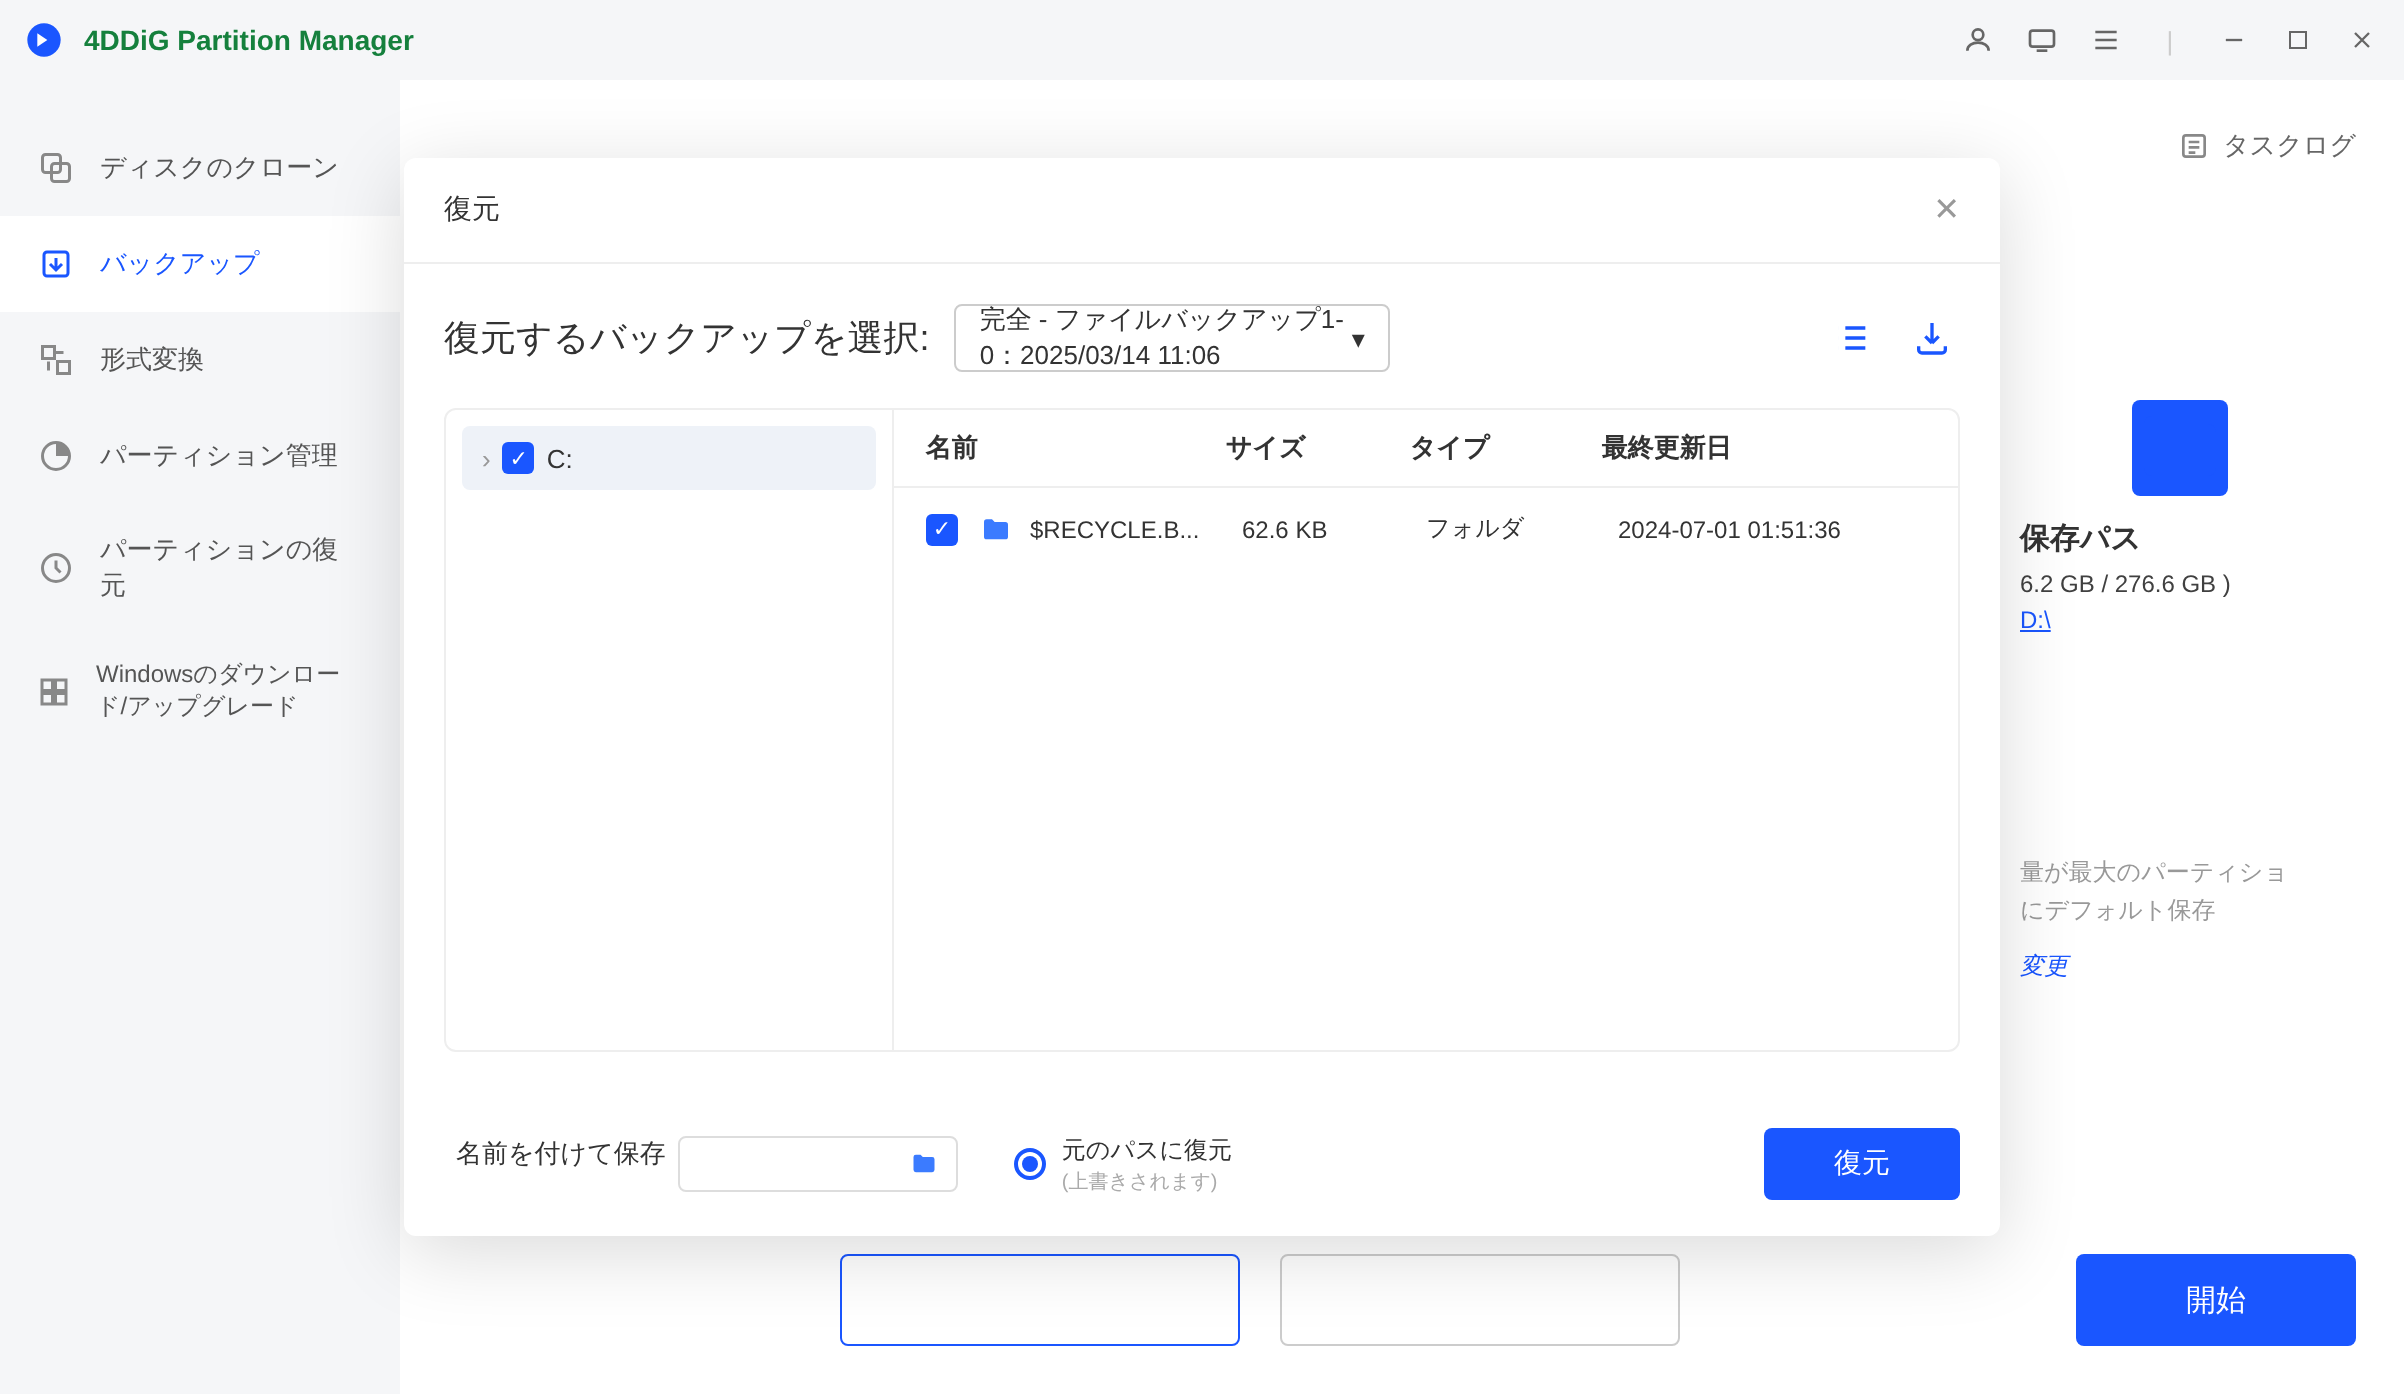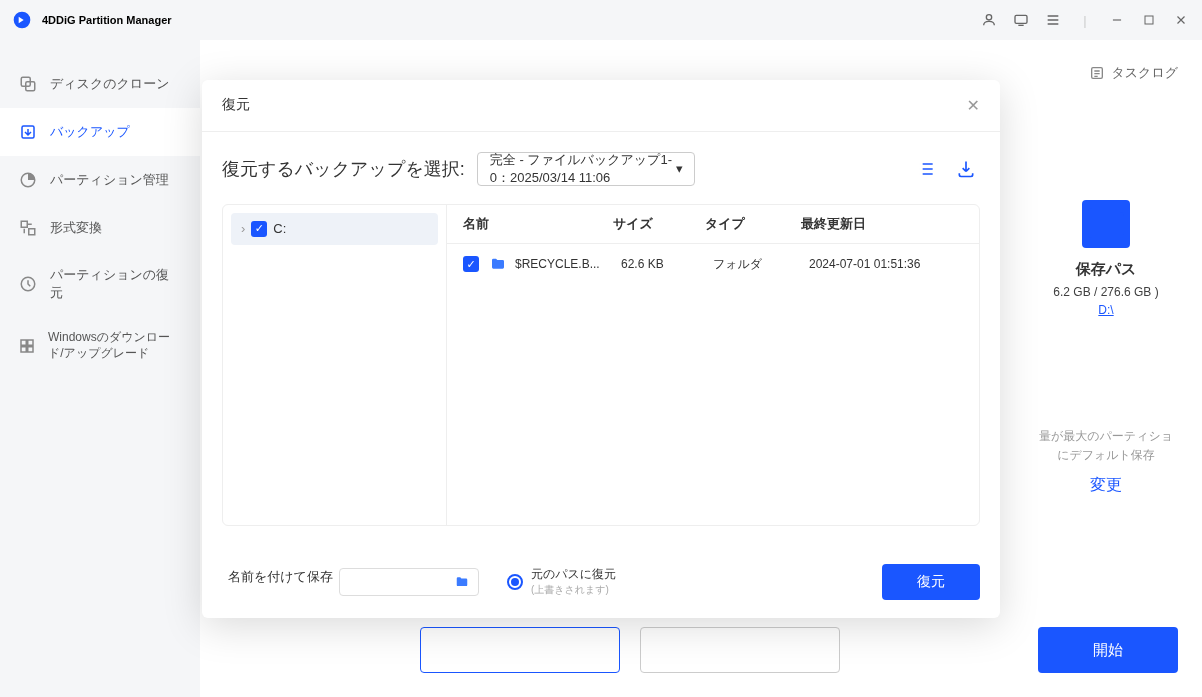--- a/index.html
+++ b/index.html
@@ -19,22 +19,22 @@
       display: flex;
       align-items: center;
       padding: 0 12px;
       background: #f5f6f8;
     }
     .titlebar .logo {
       width: 20px; height: 20px; margin-right: 10px;
     }
     .titlebar .title {
       font-weight: 700;
-      font-size: 11px;
-      color: #000000;
+      font-size: 14px;
+      color: #15803d;
     }
     .titlebar .spacer { flex: 1; }
     .titlebar .win-icons { display: flex; gap: 14px; align-items: center; color: #666; }
     .titlebar .win-icons span { cursor: pointer; width: 18px; height: 18px; display: flex; align-items: center; justify-content: center; }
 
     .main-layout { display: flex; height: calc(697px - 40px); }
 
     .sidebar {
       width: 200px;
       background: #f5f6f8;
@@ -72,24 +72,23 @@
       top: 24px;
       display: flex;
       align-items: center;
       gap: 6px;
       color: #666;
       font-size: 13px;
     }
 
     .right-panel {
       position: absolute;
-      right: 16px;
+      right: 32px;
       top: 160px;
       width: 160px;
-      text-align: center;
     }
     .right-panel .folder-icon {
       width: 48px; height: 48px;
       background: #1a56ff;
       border-radius: 4px;
       margin: 0 auto 12px;
       position: relative;
     }
     .right-panel .save-title {
       font-weight: 700; font-size: 15px; margin-bottom: 6px;
@@ -98,21 +97,21 @@
       color: #404040; font-size: 12px; margin-bottom: 4px;
     }
     .right-panel .drive-link {
       color: #1a56ff; text-decoration: underline; font-size: 12px; cursor: pointer;
     }
     .right-panel .note {
       margin-top: 110px; color: #999; font-size: 12px;
       line-height: 1.6;
     }
     .right-panel .change-link {
-      margin-top: 10px; color: #1a56ff; font-size: 16px; cursor: pointer;
+      margin-top: 10px; color: #1a56ff; font-size: 12px; cursor: pointer; font-style: italic;
     }
 
     .start-button {
       position: absolute;
       right: 24px;
       bottom: 24px;
       width: 140px;
       height: 46px;
       background: #1a56ff;
       color: #fff;
@@ -403,36 +402,36 @@
       <span class="icon">
           <svg viewBox="0 0 24 24" width="18" height="18" fill="none" stroke="#1a56ff" stroke-width="2">
             <rect x="4" y="4" width="16" height="16" rx="2"></rect>
             <path d="M12 8v8M8 12l4 4 4-4"></path>
           </svg>
         </span>
       <span class="label">バックアップ</span>
     </div>
     <div class="item">
       <span class="icon">
-          <svg viewBox="0 0 24 24" width="18" height="18" fill="#888">
-            <circle cx="12" cy="12" r="9" fill="none" stroke="#888" stroke-width="2"></circle>
-            <path d="M12 3 A9 9 0 0 1 21 12 L12 12 Z" fill="#888"></path>
-          </svg>
-        </span>
-      <span class="label">パーティション管理</span>
-    </div>
-    <div class="item">
-      <span class="icon">
           <svg viewBox="0 0 24 24" width="18" height="18" fill="none" stroke="#888" stroke-width="2">
             <rect x="3" y="3" width="8" height="8"></rect>
             <rect x="13" y="13" width="8" height="8"></rect>
             <path d="M11 7h6M7 13v6"></path>
           </svg>
         </span>
       <span class="label">形式変換</span>
+    </div>
+    <div class="item">
+      <span class="icon">
+          <svg viewBox="0 0 24 24" width="18" height="18" fill="#888">
+            <circle cx="12" cy="12" r="9" fill="none" stroke="#888" stroke-width="2"></circle>
+            <path d="M12 3 A9 9 0 0 1 21 12 L12 12 Z" fill="#888"></path>
+          </svg>
+        </span>
+      <span class="label">パーティション管理</span>
     </div>
     <div class="item">
       <span class="icon">
           <svg viewBox="0 0 24 24" width="18" height="18" fill="none" stroke="#888" stroke-width="2">
             <circle cx="12" cy="12" r="9"></circle>
             <path d="M12 7v5l3 3"></path>
           </svg>
         </span>
       <span class="label">パーティションの復元</span>
     </div>

